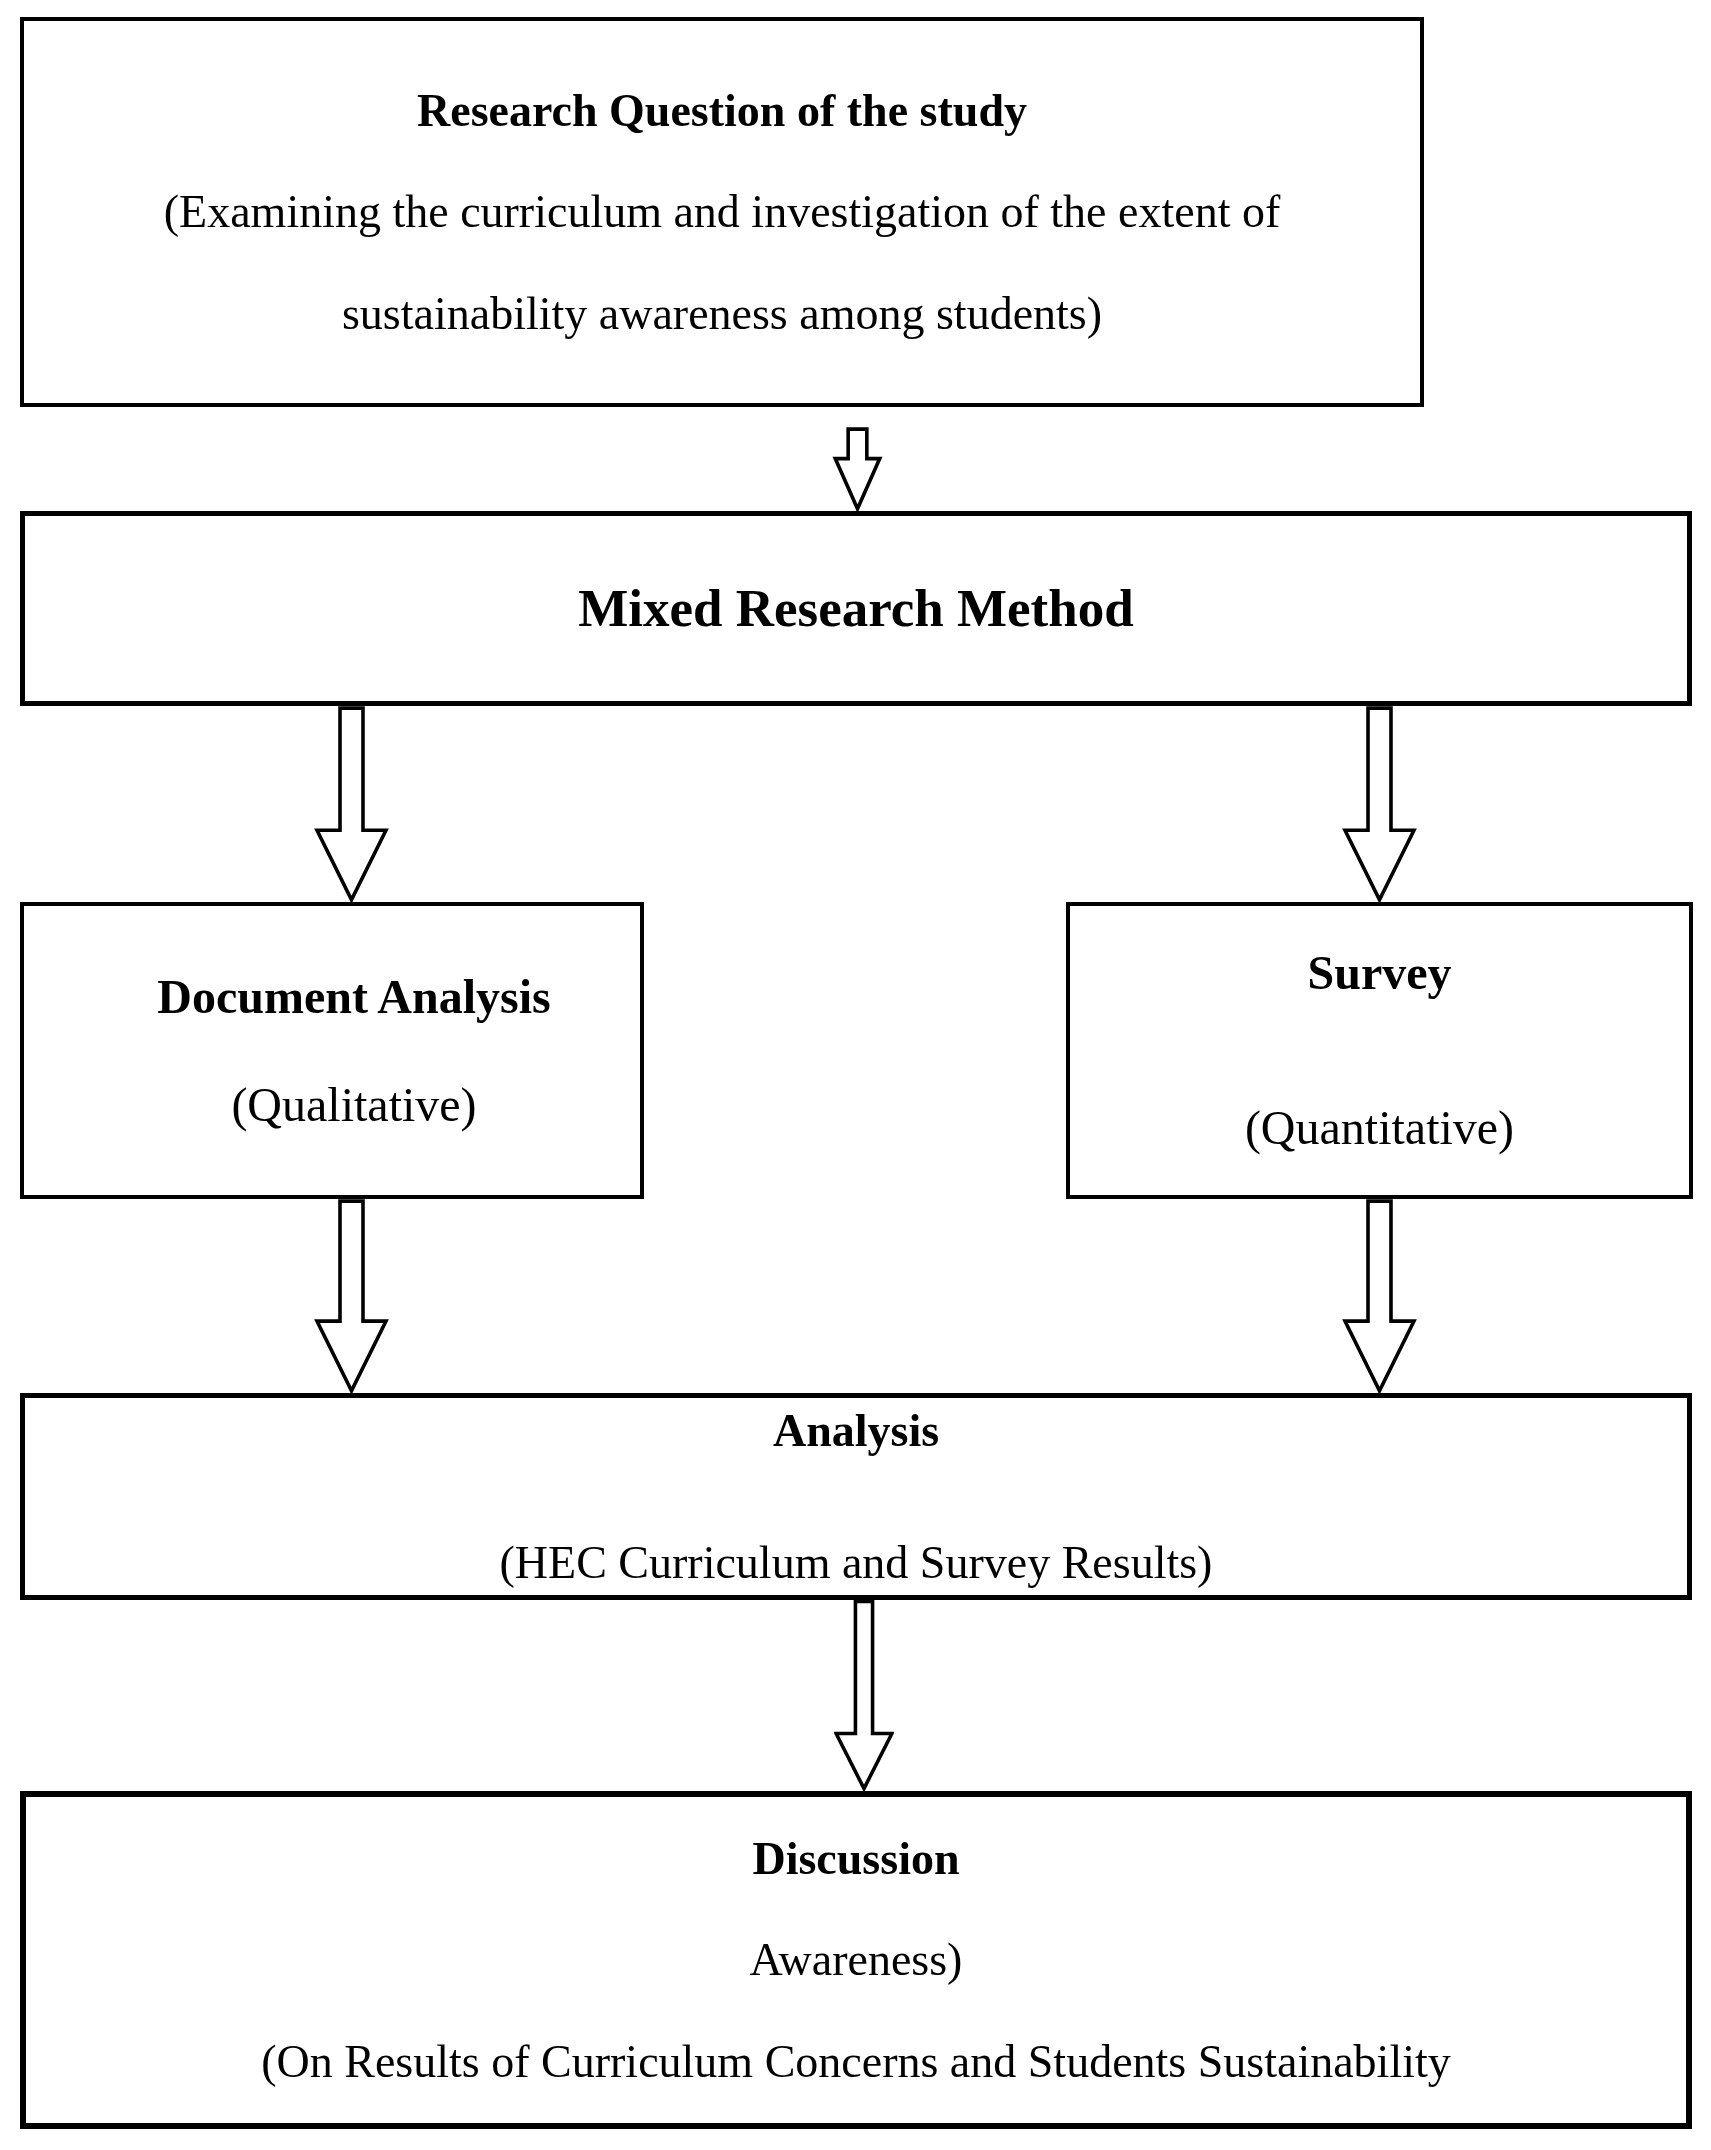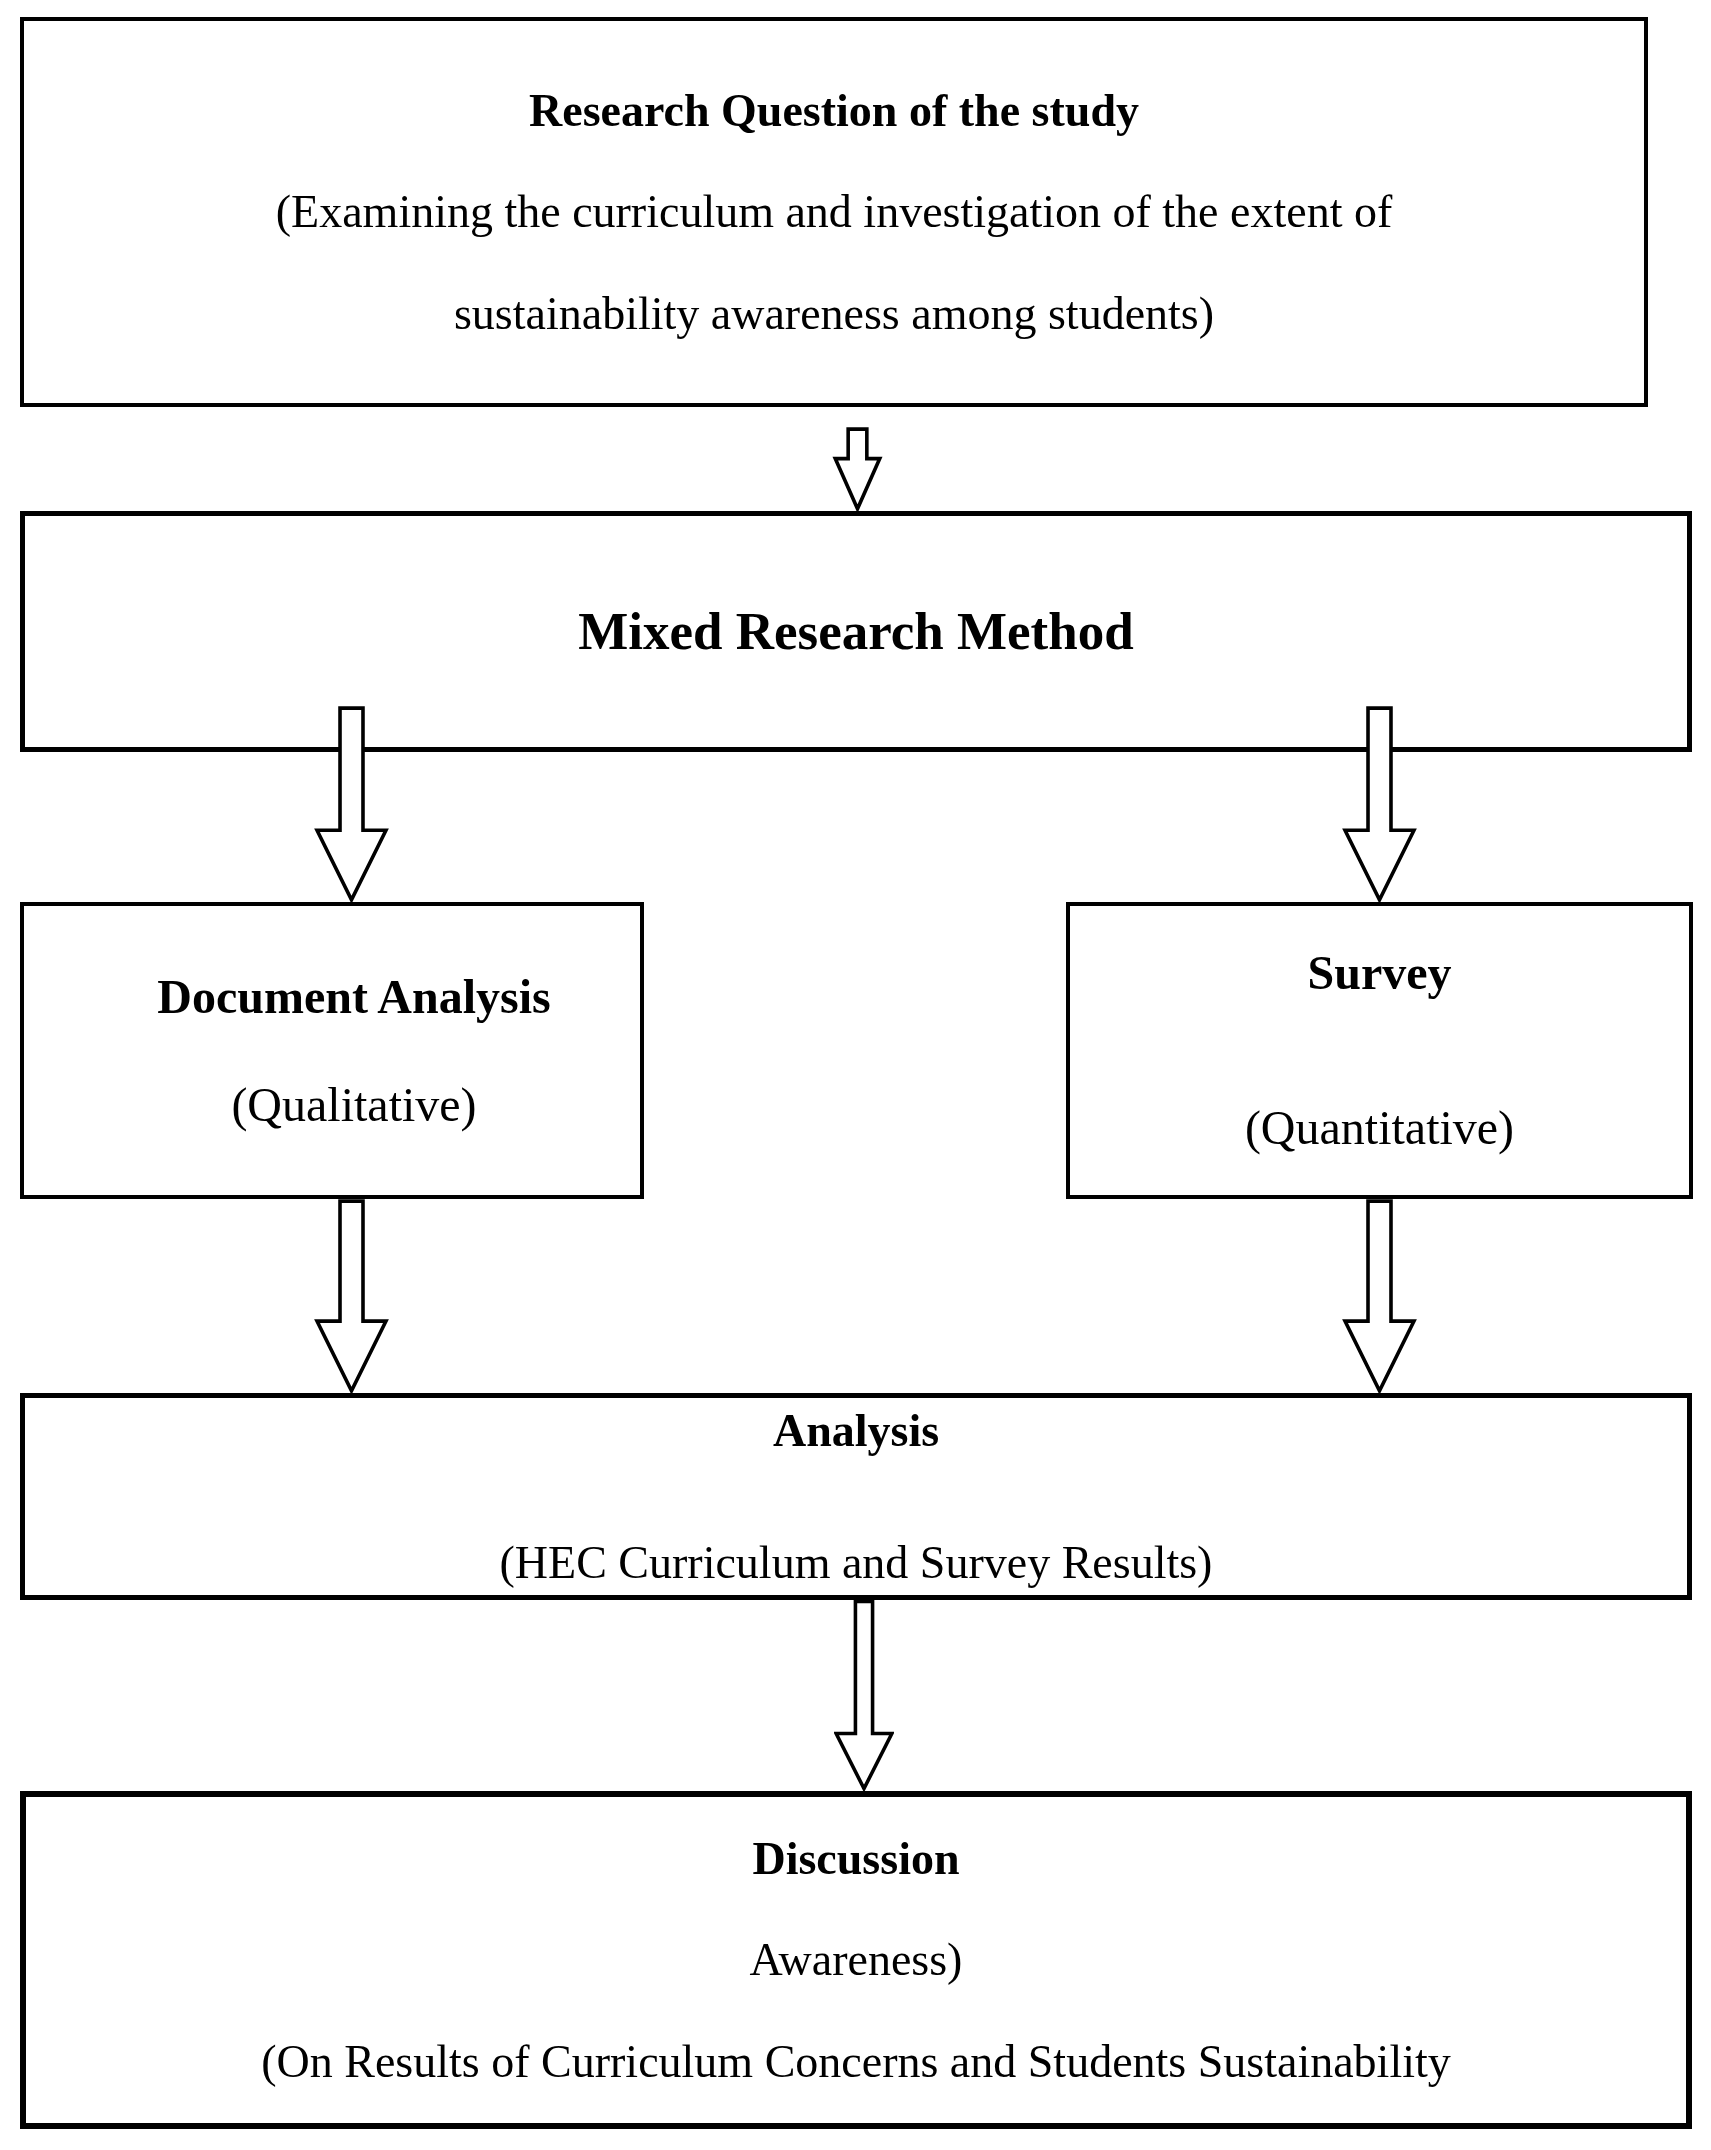--- a/index.html
+++ b/index.html
@@ -17,24 +17,24 @@
     background:var(--paper);
     border:4.3px solid var(--ink);
     display:flex; flex-direction:column;
     align-items:center; justify-content:center;
     text-align:center;
   }
   .fc-title { font-weight:bold; }
   .fc-sub   { font-weight:normal; }
 
   
-  #box-research { left:20px; top:17px; width:1628px; height:390px; border-width:4.3px;
+  #box-research { left:20px; top:17px; width:1404px; height:390px; border-width:4.3px;
                   font-size:46px; line-height:2.2; }
   
-  #box-method   { left:20px; top:511px; width:1672px; height:241px; border-width:5px;
+  #box-method   { left:20px; top:511px; width:1672px; height:195px; border-width:5px;
                   font-size:53px; line-height:1.4; }
   
   #box-document { left:20px; top:902px; width:624px; height:297px; border-width:4.3px;
                   font-size:48px; line-height:2.25;padding-left:44px; }
   
   #box-survey   { left:1066px; top:902px; width:627px; height:297px; border-width:4.3px;
                   font-size:48px; line-height:2.25;gap:47px; }
   
   #box-analysis { left:20px; top:1393px; width:1672px; height:207px; border-width:5.7px;
                   font-size:46px; line-height:2.0;gap:40px; }

